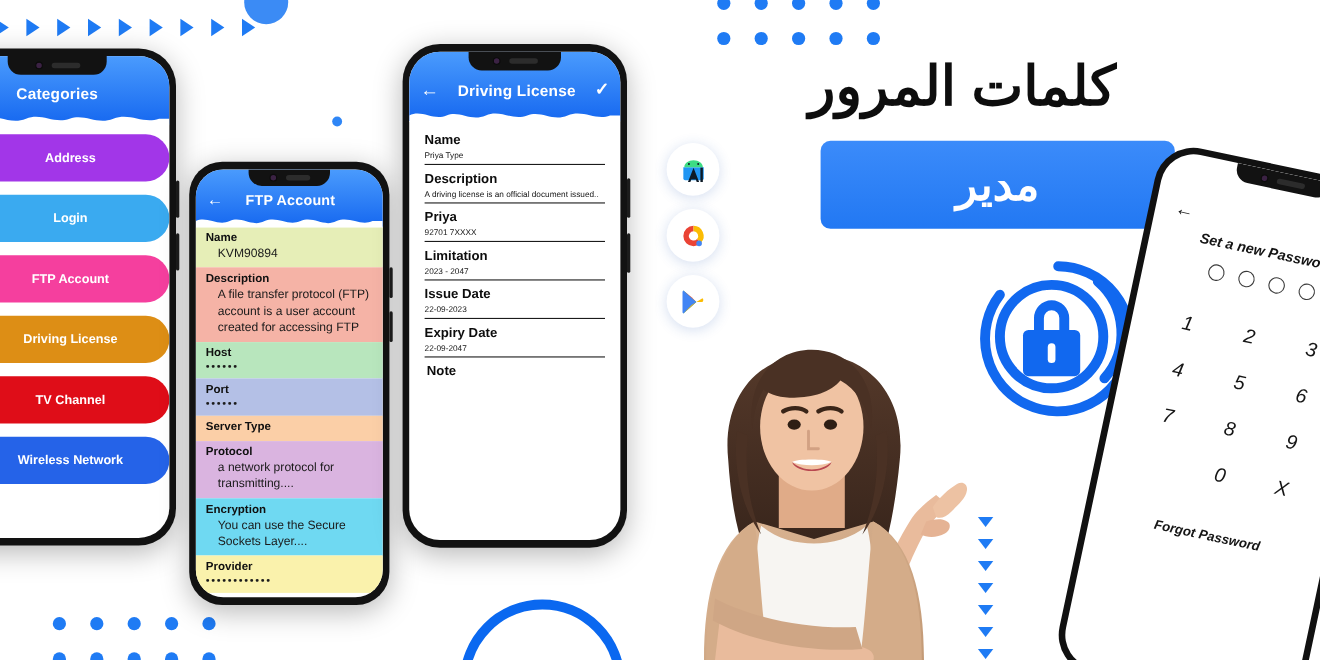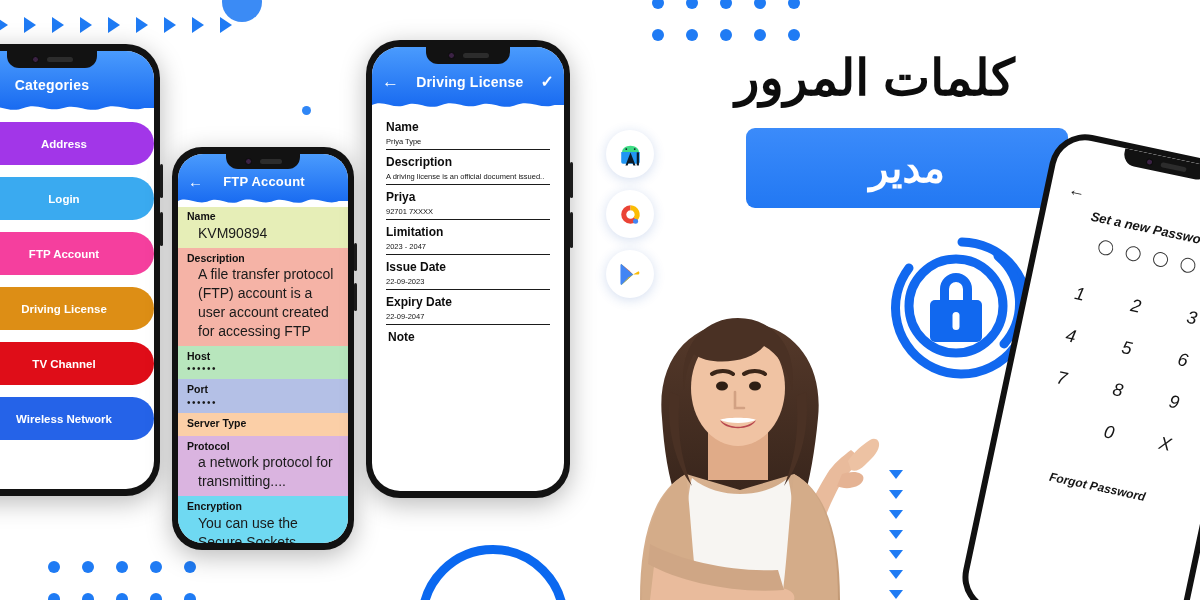--- a/index.html
+++ b/index.html
@@ -91,21 +91,21 @@
     margin: 0 0 12px -14px;
     border-radius: 22px;
     display: flex; align-items: center;
     padding-left: 46px;
   }
   .cat-label { color: #fff; font-weight: 700; font-size: 11.5px; flex: 1; text-align: center; padding-right: 8px; }
 
   
   .ftp-field { padding: 4px 9px 5px 9px; }
   .ftp-label { font-weight: 700; color: #101010; font-size: 10.5px; line-height: 1.3; }
-  .ftp-value { color: #1a1a1a; font-size: 14px; line-height: 1.35; padding-left: 11px; }
+  .ftp-value { color: #1a1a1a; font-size: 11px; line-height: 1.35; padding-left: 11px; }
   .ftp-dots { color: #1a1a1a; font-size: 10px; letter-spacing: 1.5px; }
 
   
   .dl-field { padding: 5px 0 3px 0; margin: 0 14px; border-bottom: 1.6px solid #1b1b1b; }
   .dl-field.last { border-bottom: none; margin-left: 16px; }
   .dl-label { font-weight: 700; color: #0c0c0c; font-size: 12px; }
   .dl-value { color: #141414; font-size: 7.5px; margin-top: 3px; }
 
   
   .arabic-title {

